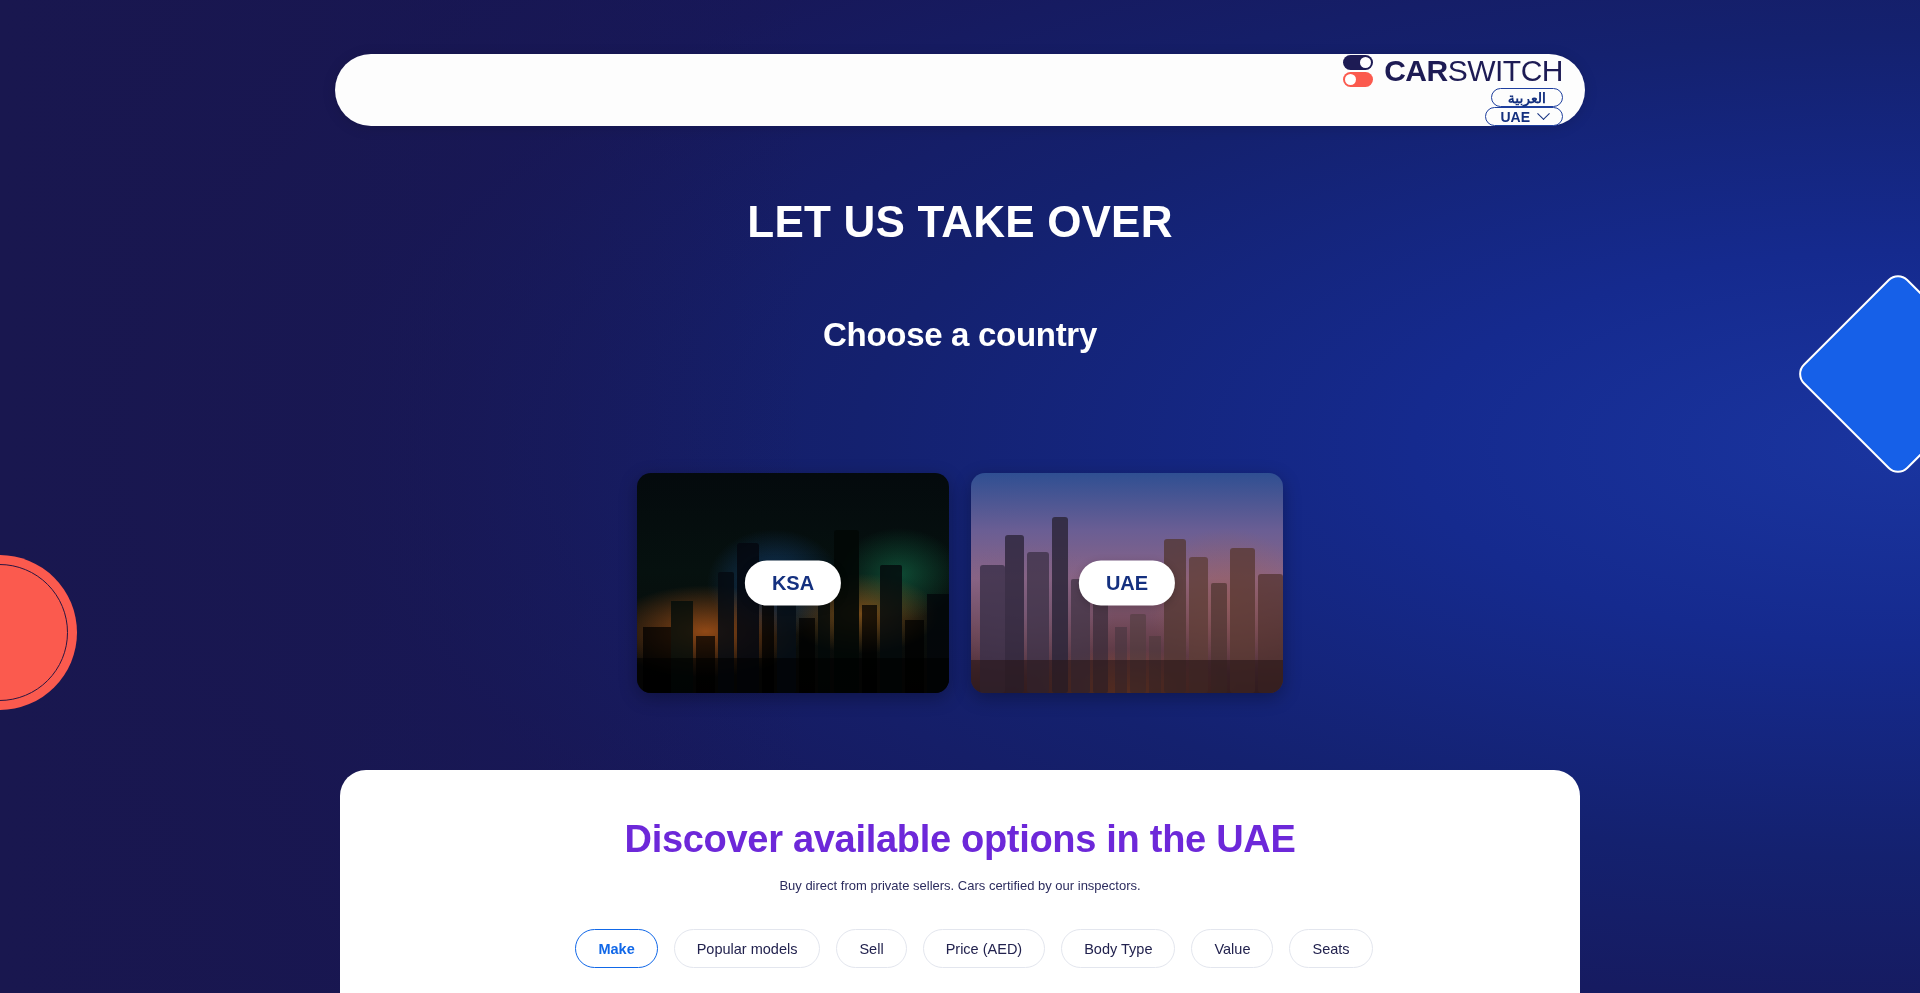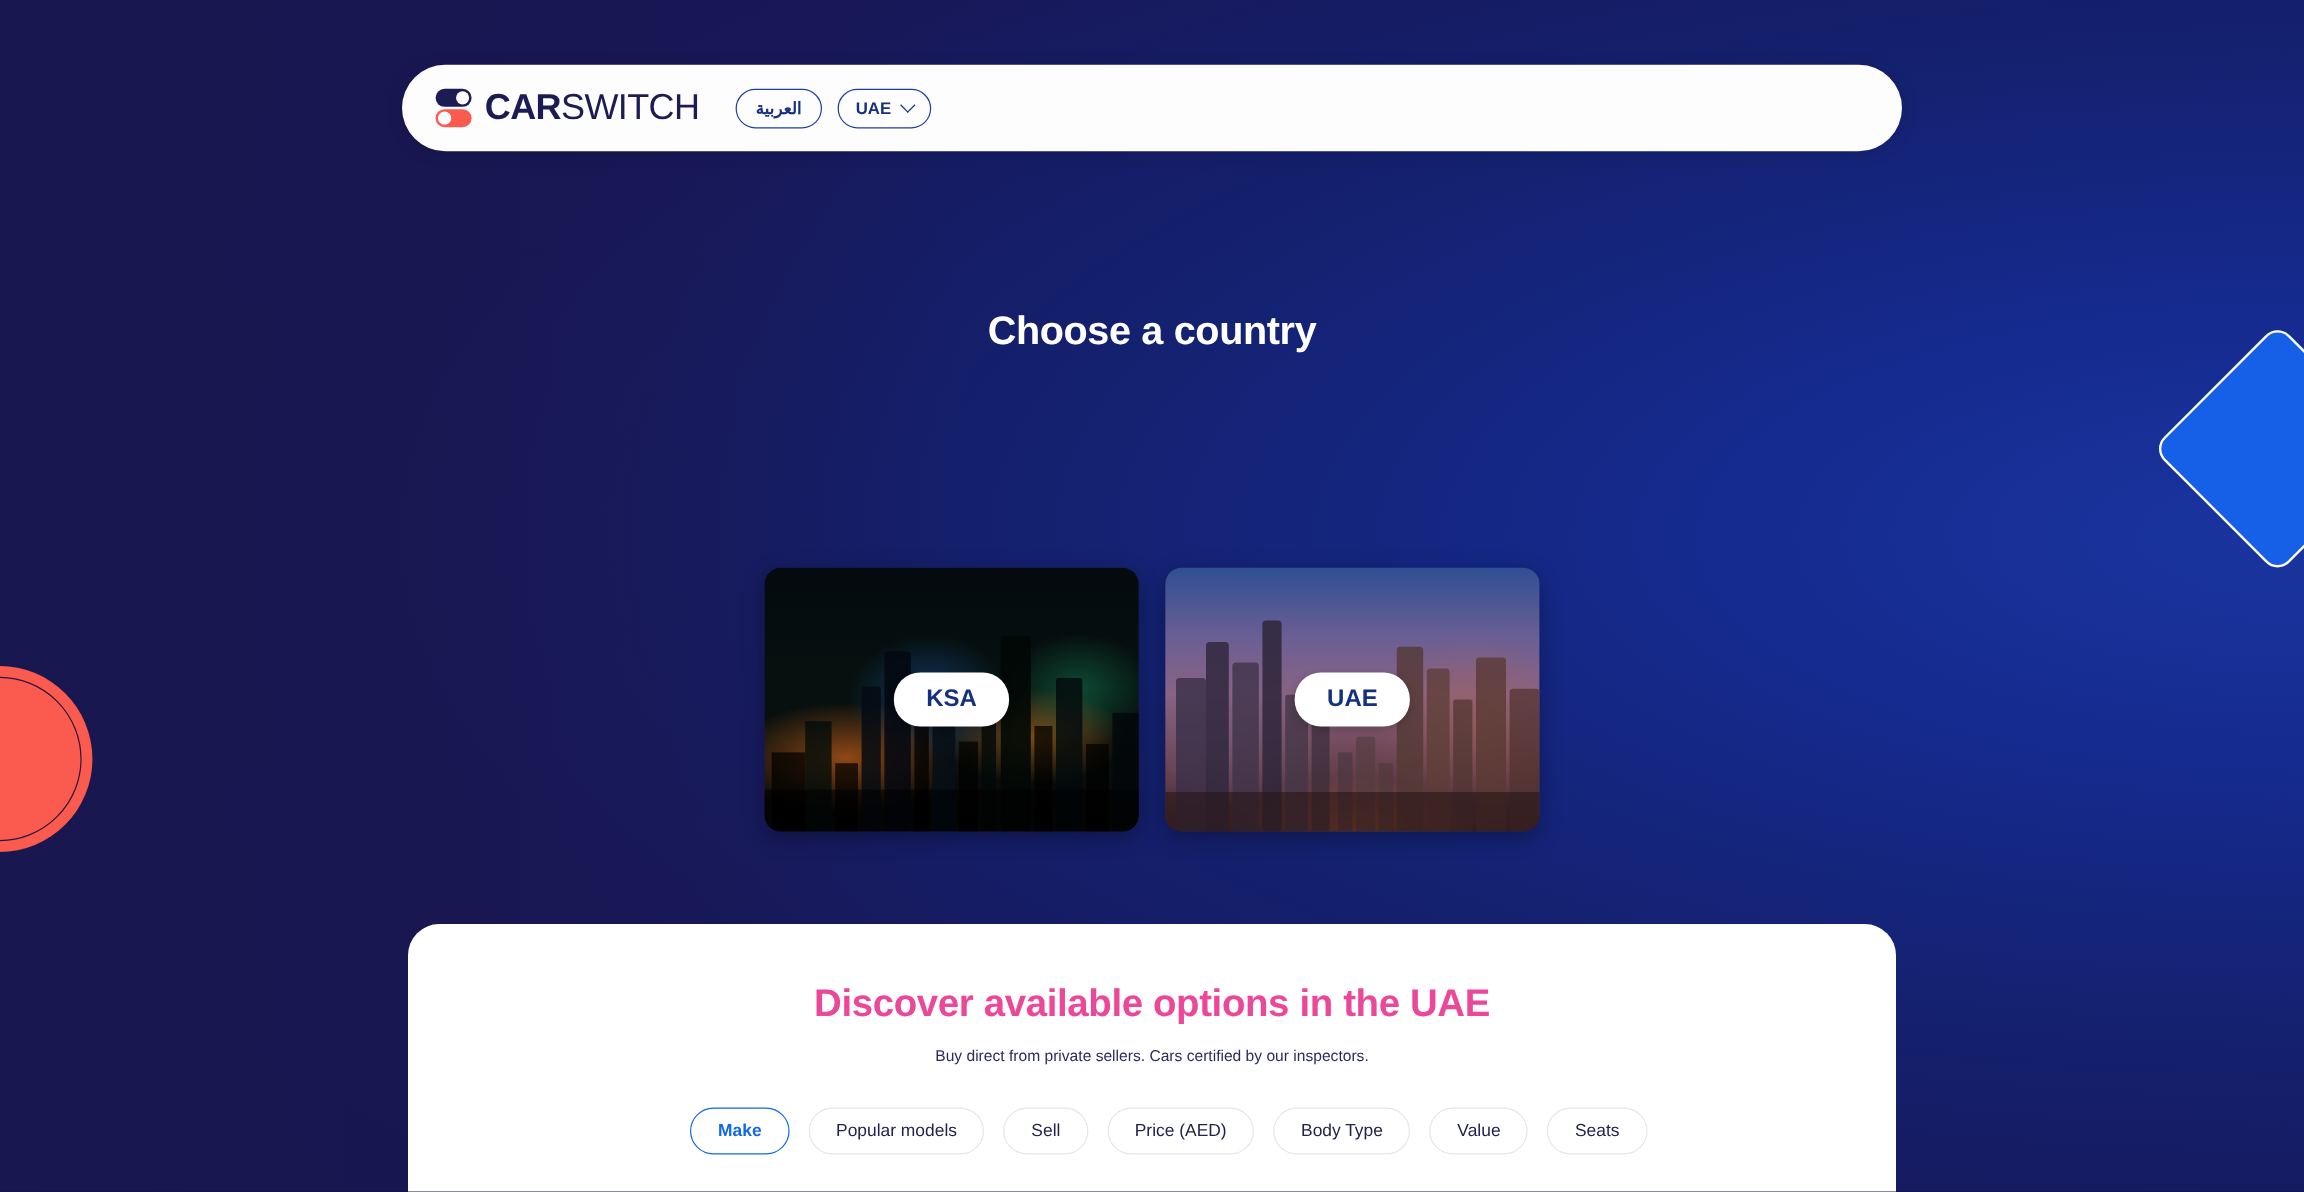--- a/index.html
+++ b/index.html
@@ -51,23 +51,24 @@
   
   .nav-wrap {
     position:absolute; left:0; right:0; top:54px;
     display:flex; justify-content:center;
     z-index:20;
   }
   .navbar {
     width:1250px; height:72px;
     background:#fdfdfd;
     border-radius:36px;
-    display:flex; align-items:center;
+    display:flex; align-items:flex-end;
     padding:0 22px 0 28px;
     box-shadow:0 2px 14px rgba(0,0,0,0.13);
+    flex-direction:column;
   }
   .brand { display:flex; align-items:center; gap:11px; }
   .brand-mark { width:30px; height:34px; position:relative; }
   .toggle-pill {
     position:absolute; width:30px; height:15px; border-radius:8px;
   }
   .toggle-pill.top { top:1px; left:0; background:#1d1b54; }
   .toggle-pill.bot { top:18px; left:0; background:#fb5a4e; }
   .toggle-knob { position:absolute; width:11px; height:11px; border-radius:50%; background:#fff; top:2px; }
   .toggle-pill.top .toggle-knob { right:2px; }
@@ -169,21 +170,21 @@
   .panel {
     position:absolute; left:50%; transform:translateX(-50%);
     top:770px; width:1240px; min-height:300px;
     background:#ffffff;
     border-radius:26px 26px 0 0;
     z-index:8;
     padding-top:48px;
     text-align:center;
   }
   .panel-title {
-    font-size:32px; font-weight:700; color:#ec4899;
+    font-size:38px; font-weight:700; color:#6d28d9;
     letter-spacing:-0.3px;
   }
   .panel-sub {
     margin-top:17px;
     font-size:13px; color:#2c2c5e;
   }
   .filters {
     margin-top:36px;
     display:flex; justify-content:center; gap:16px;
     flex-wrap:nowrap;
@@ -231,20 +232,21 @@
     <button class="pill-btn btn-country">
       <span>UAE</span>
       <span class="chev"></span>
     </button>
 
 
   </div>
 </div>
 
 <div class="hero">
+  <div class="hero-line2">LET US TAKE OVER</div>
   <div class="choose-title">Choose a country</div>
 </div>
 
 <div class="country-row">
   <div class="country-card card-ksa">
     <div class="skyline">
         <span style="left: 2%; width: 9%; height: 30%; background: rgba(0, 0, 0, 0.72); border-radius: 0px;"></span>
         <span style="left: 11%; width: 7%; height: 42%; background: rgba(3, 12, 10, 0.8); border-radius: 0px;"></span>
         <span style="left: 19%; width: 6%; height: 26%; background: rgba(0, 0, 0, 0.7); border-radius: 0px;"></span>
         <span style="left: 26%; width: 5%; height: 55%; background: rgba(5, 10, 18, 0.85); border-radius: 2px;"></span>

